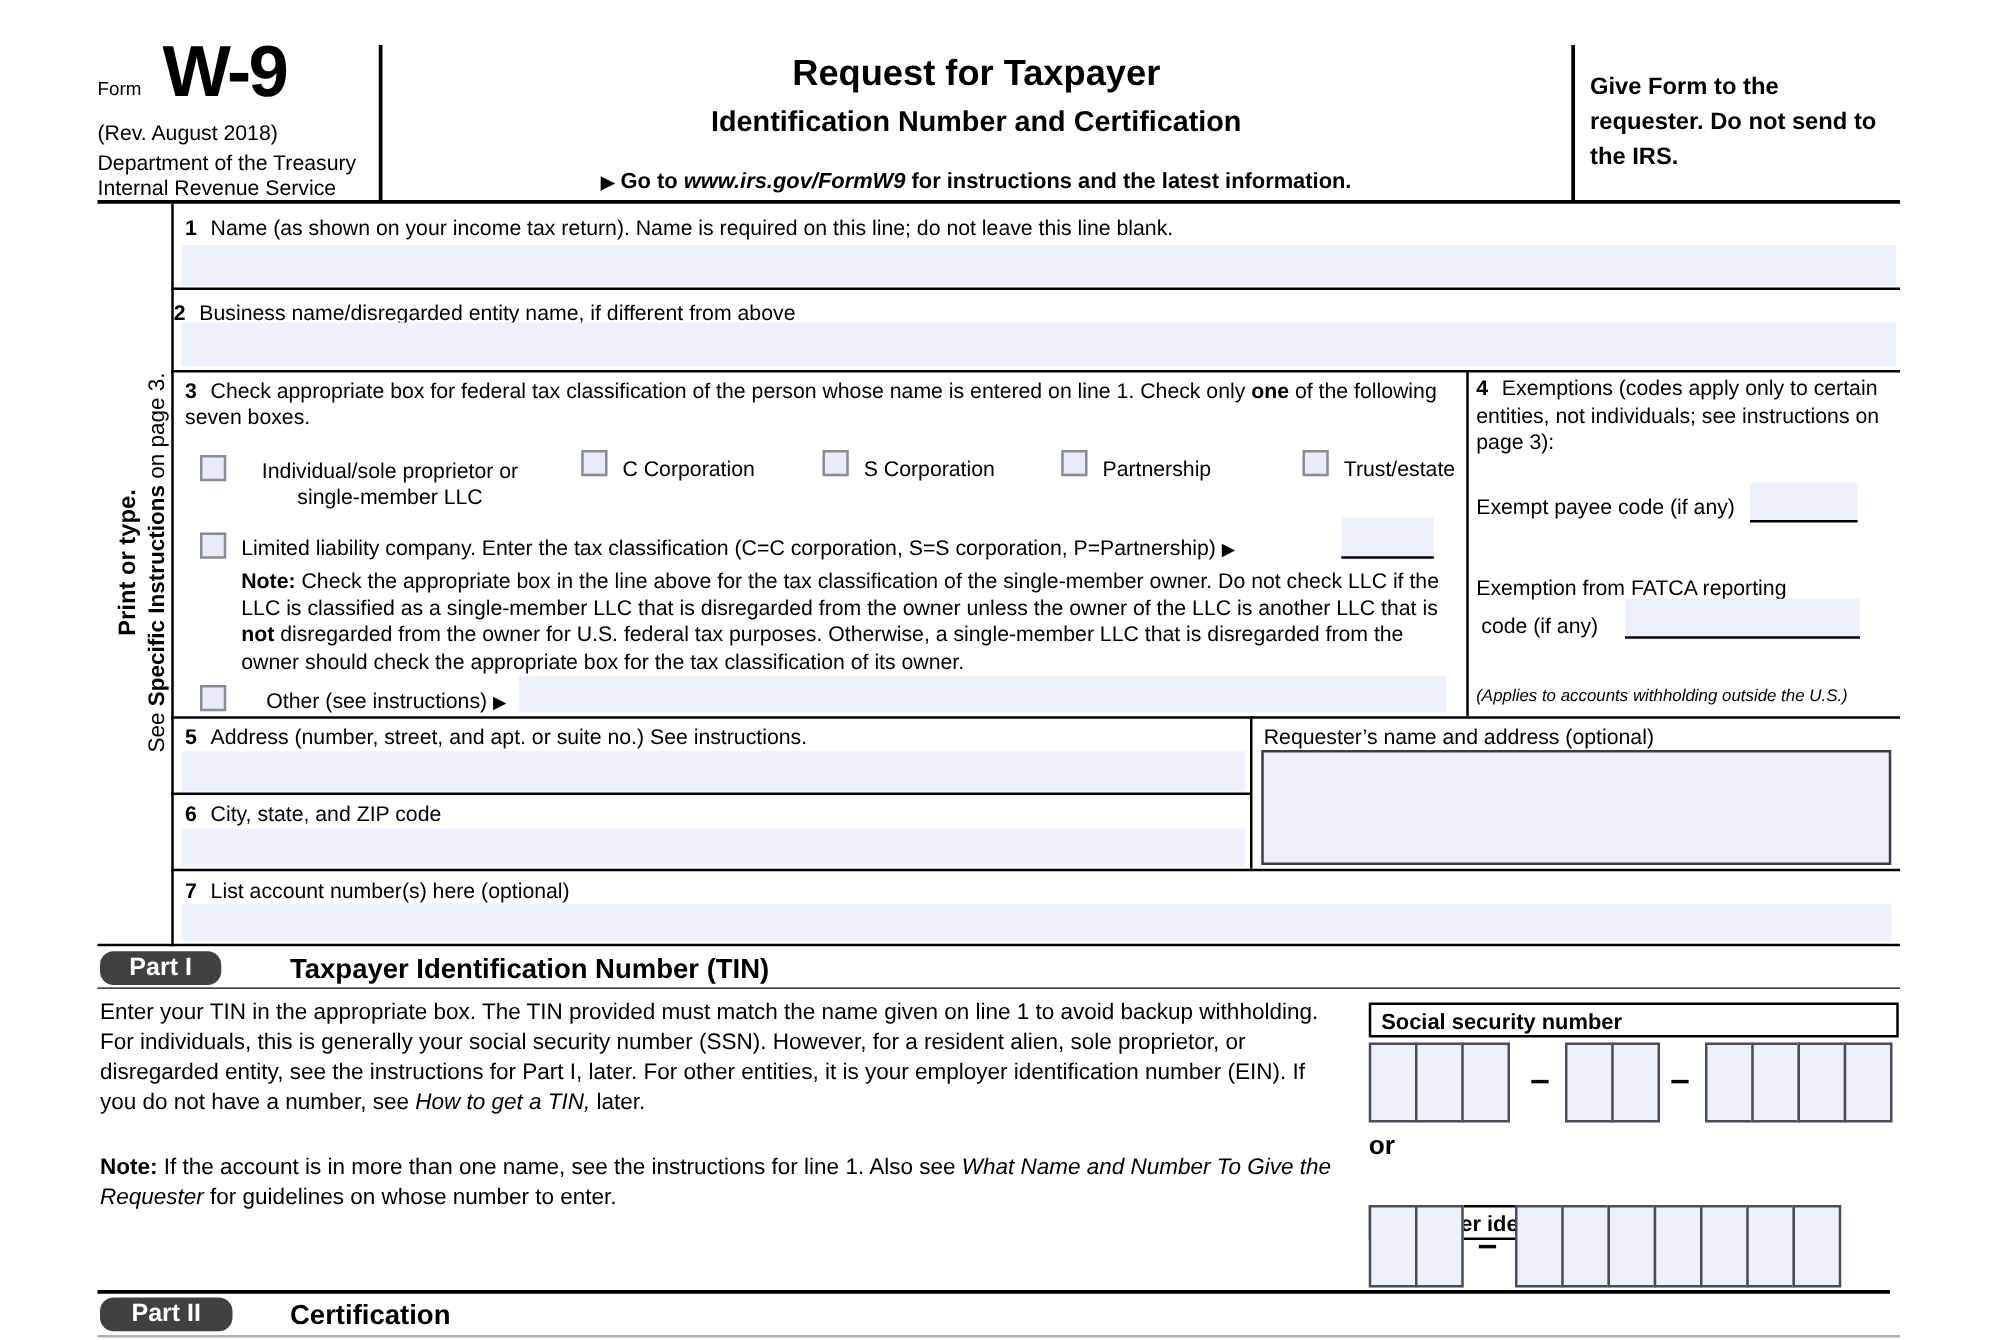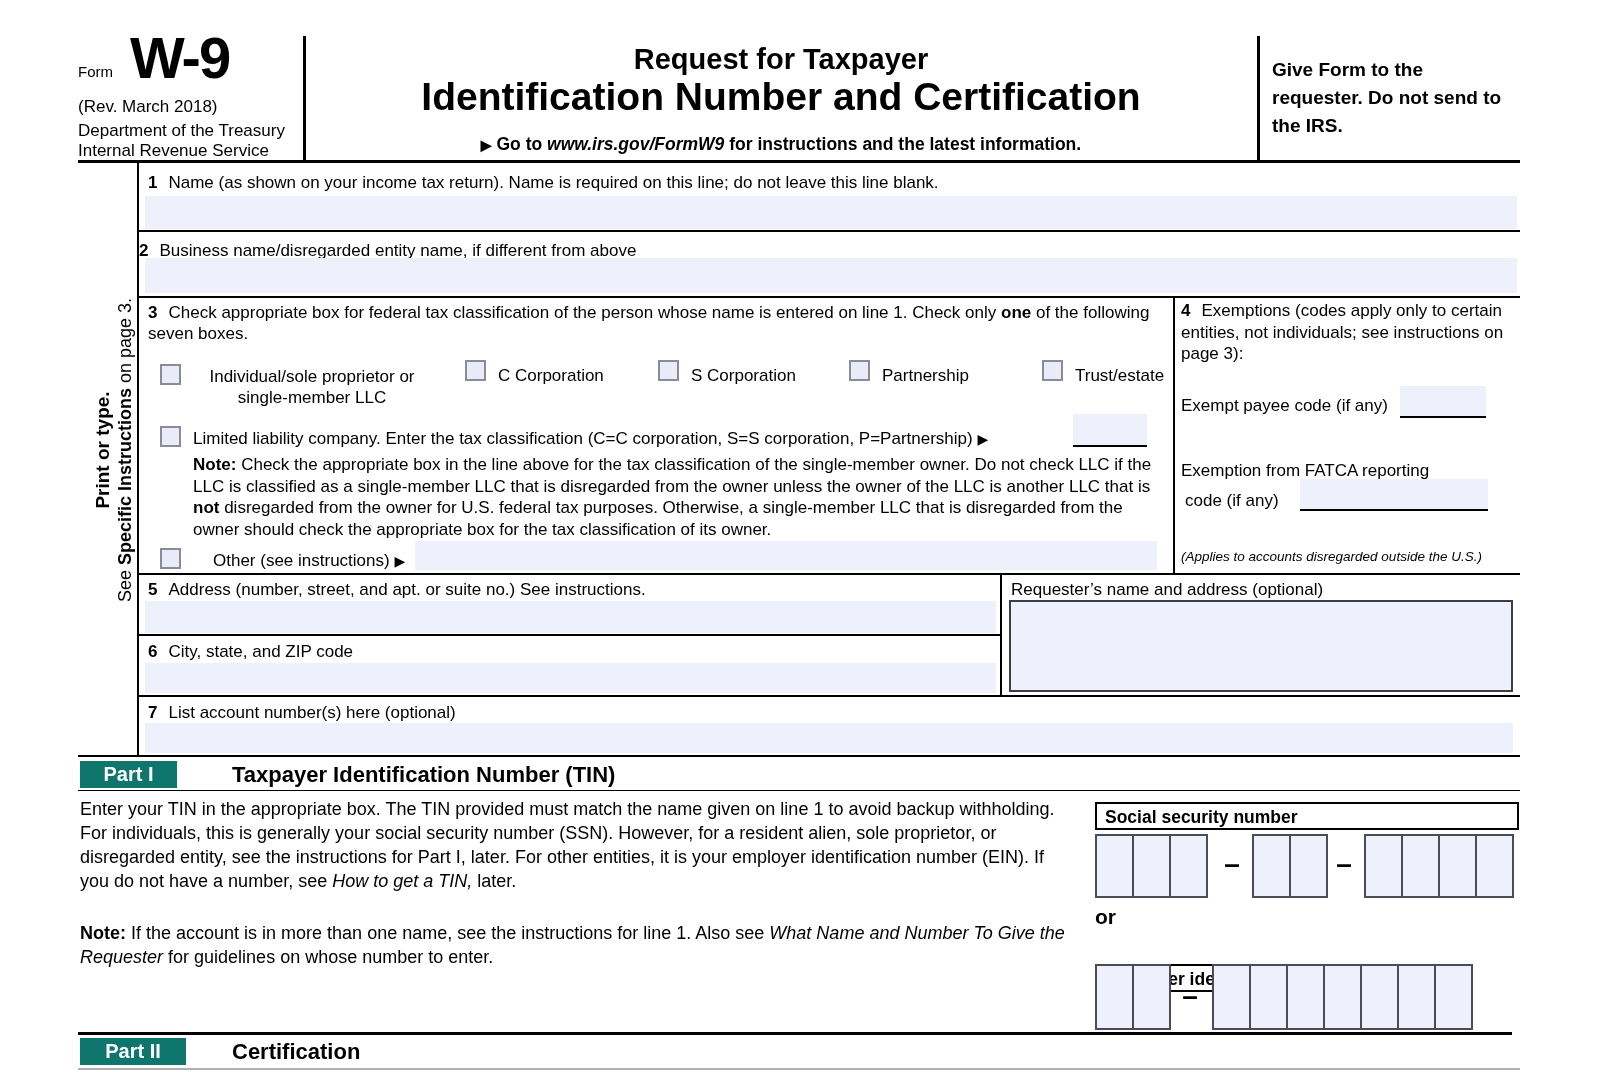--- a/index.html
+++ b/index.html
@@ -14,41 +14,41 @@
   .vline{background:#000;width:2px;}
   .lbl{font-size:17px;line-height:21px;}
   .num{font-weight:bold;margin-right:11px;}
   .checkbox{width:21px;height:21px;background:#e9ecf8;border:2px solid #8b8b98;box-sizing:border-box;}
   .cells{display:flex;align-items:stretch;}
   .cell{width:39px;border:2px solid #4c4c58;margin-left:-2px;background:#eef0fb;box-sizing:border-box;}
   .cell:first-child{margin-left:0;}
   .tinbox{border:2px solid #000;background:#fff;font-weight:bold;font-size:17.5px;
           padding:3px 0 0 8px;box-sizing:border-box;}
   .dash{font-weight:bold;font-size:28px;text-align:center;}
-  .badge{background:#0f766e;color:#fff;font-weight:bold;font-size:20px;text-align:center;
-         padding-top:2px;box-sizing:border-box;}
+  .badge{background:#404040;color:#fff;font-weight:bold;font-size:20px;text-align:center;
+         padding-top:2px;box-sizing:border-box;border-radius:11px;}
   .sechead{font-weight:bold;font-size:22px;}
   .rot{transform:rotate(-90deg);transform-origin:left top;white-space:nowrap;text-align:center;}
 </style>
 </head>
 <body>
 
 <div class="page">
 
   <div class="abs" style="left:78px;top:63px;font-size:15px;">Form</div>
   <div class="abs b" style="left:130px;top:24px;font-size:58px;letter-spacing:-2px;">W-9</div>
-  <div class="abs" style="left:78px;top:97px;font-size:17px;">(Rev. March 2018)</div>
+  <div class="abs" style="left:78px;top:97px;font-size:17px;">(Rev. August 2018)</div>
   <div class="abs" style="left:78px;top:121px;font-size:17px;">Department of the Treasury</div>
   <div class="abs" style="left:78px;top:141px;font-size:17px;">Internal Revenue Service</div>
 
   <div class="abs vline" style="left:303px;top:36px;height:126px;width:3px;"></div>
 
   <div class="abs" style="left:306px;top:40px;width:950px;text-align:center;">
     <div class="b" style="font-size:29px;line-height:38px;">Request for Taxpayer</div>
-    <div class="b" style="font-size:39px;line-height:38px;">Identification Number and Certification</div>
+    <div class="b" style="font-size:23px;line-height:38px;">Identification Number and Certification</div>
     <div class="b" style="font-size:17.5px;margin-top:18px;">
       <span style="font-size:14px;">▶</span><span> Go to </span><span class="i">www.irs.gov/FormW9</span><span> for instructions and the latest information.</span>
     </div>
   </div>
 
   <div class="abs vline" style="left:1257px;top:36px;height:126px;width:3px;"></div>
   <div class="abs b" style="left:1272px;top:56px;width:232px;font-size:19px;line-height:28px;">Give Form to the requester. Do not send to the IRS.</div>
 
   <div class="abs hline" style="left:78px;top:160px;width:1442px;height:3px;"></div>
 
@@ -114,21 +114,21 @@
   <div class="abs lbl" style="left:1181px;top:300px;width:330px;line-height:21.5px;">
     <span class="num">4</span><span>Exemptions (codes apply only to certain entities, not individuals; see instructions on page 3):</span>
   </div>
   <div class="abs lbl" style="left:1181px;top:395px;">Exempt payee code (if any)</div>
   <div class="abs field ul" style="left:1400px;top:386px;width:86px;height:30px;"></div>
 
   <div class="abs lbl" style="left:1181px;top:460px;">Exemption from FATCA reporting</div>
   <div class="abs lbl" style="left:1185px;top:490px;">code (if any)</div>
   <div class="abs field ul" style="left:1300px;top:479px;width:188px;height:30px;"></div>
 
-  <div class="abs i" style="left:1181px;top:549px;font-size:13.5px;">(Applies to accounts disregarded outside the U.S.)</div>
+  <div class="abs i" style="left:1181px;top:549px;font-size:13.5px;">(Applies to accounts withholding outside the U.S.)</div>
 
   <div class="abs lbl" style="left:148px;top:579px;">
     <span class="num">5</span><span>Address (number, street, and apt. or suite no.) See instructions.</span>
   </div>
   <div class="abs field" style="left:145px;top:601px;width:851px;height:32px;"></div>
 
   <div class="abs lbl" style="left:148px;top:641px;">
     <span class="num">6</span><span>City, state, and ZIP code</span>
   </div>
   <div class="abs field" style="left:145px;top:663px;width:851px;height:30px;"></div>

